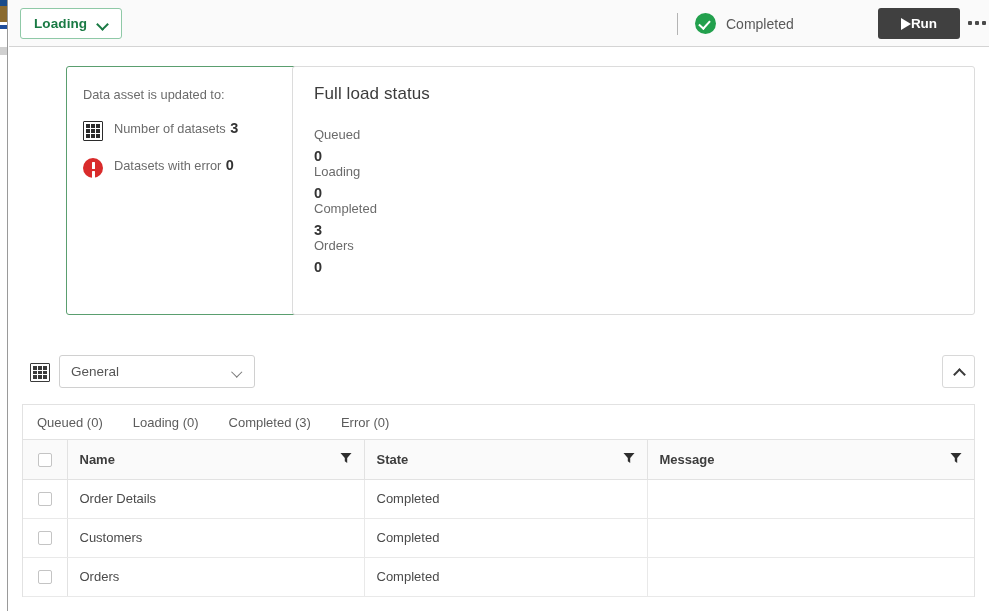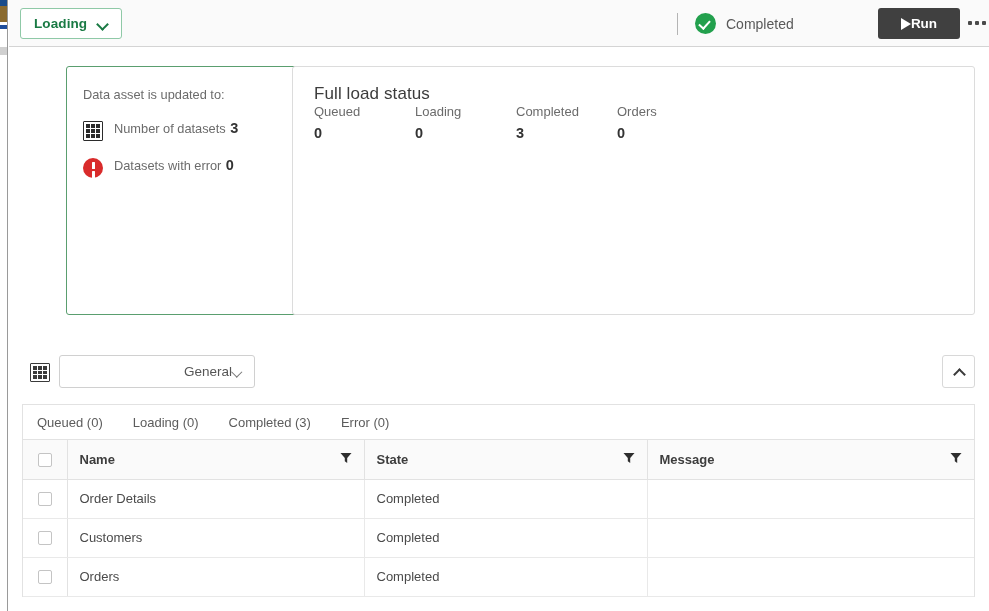--- a/index.html
+++ b/index.html
@@ -252,41 +252,43 @@
   }
   .load-card h2 {
     margin: 0;
     font-size: 17px;
     font-weight: normal;
     color: #3c3c3c;
     letter-spacing: .1px;
   }
   .stat-row {
     display: flex;
+    margin-top: 23px;
+    flex-direction: column;
   }
   .stat {
     width: 101px;
     flex: none;
   }
   .stat .slabel {
     font-size: 13px;
     color: #6b6b6b;
   }
   .stat .svalue {
     font-size: 14.5px;
     font-weight: bold;
     color: #333333;
     margin-top: 6px;
   }
 
   
   .toolbar {
     position: absolute;
     left: 22px; top: 355px;
-    width: 953px; height: 36px; text-align: right;
+    width: 953px; height: 36px;
   }
   .tb-grid-icon {
     position: absolute;
     left: 8px; top: 8px;
     width: 20px; height: 19px;
     border: 1.6px solid #3a3a3a;
     border-radius: 1px;
     box-sizing: border-box;
     padding: 2px;
     display: grid;

